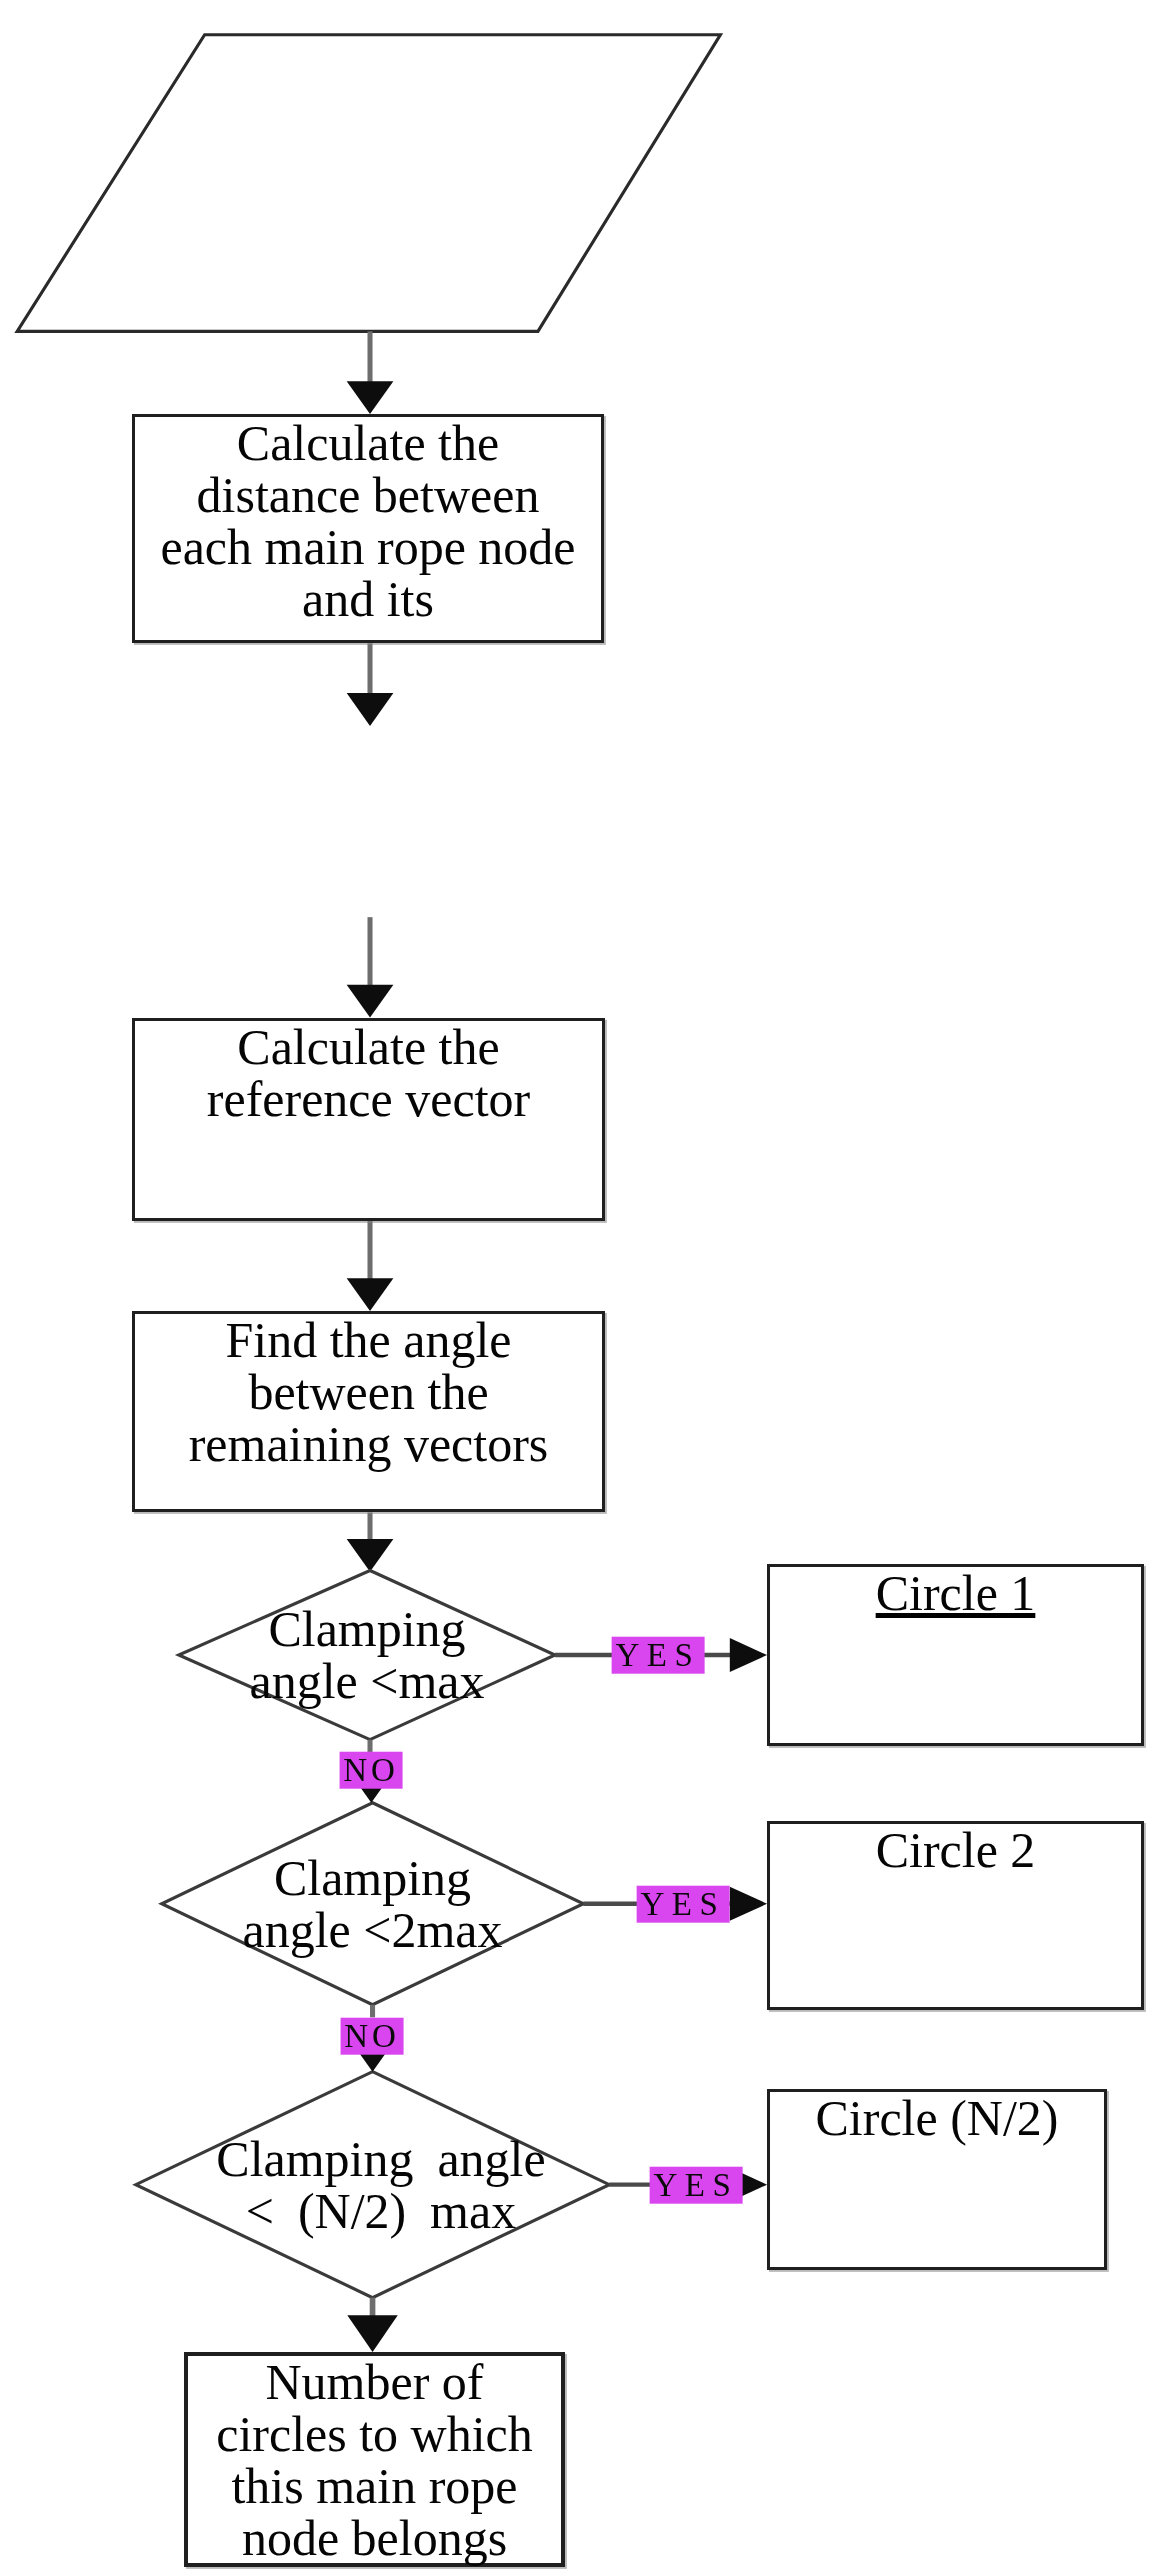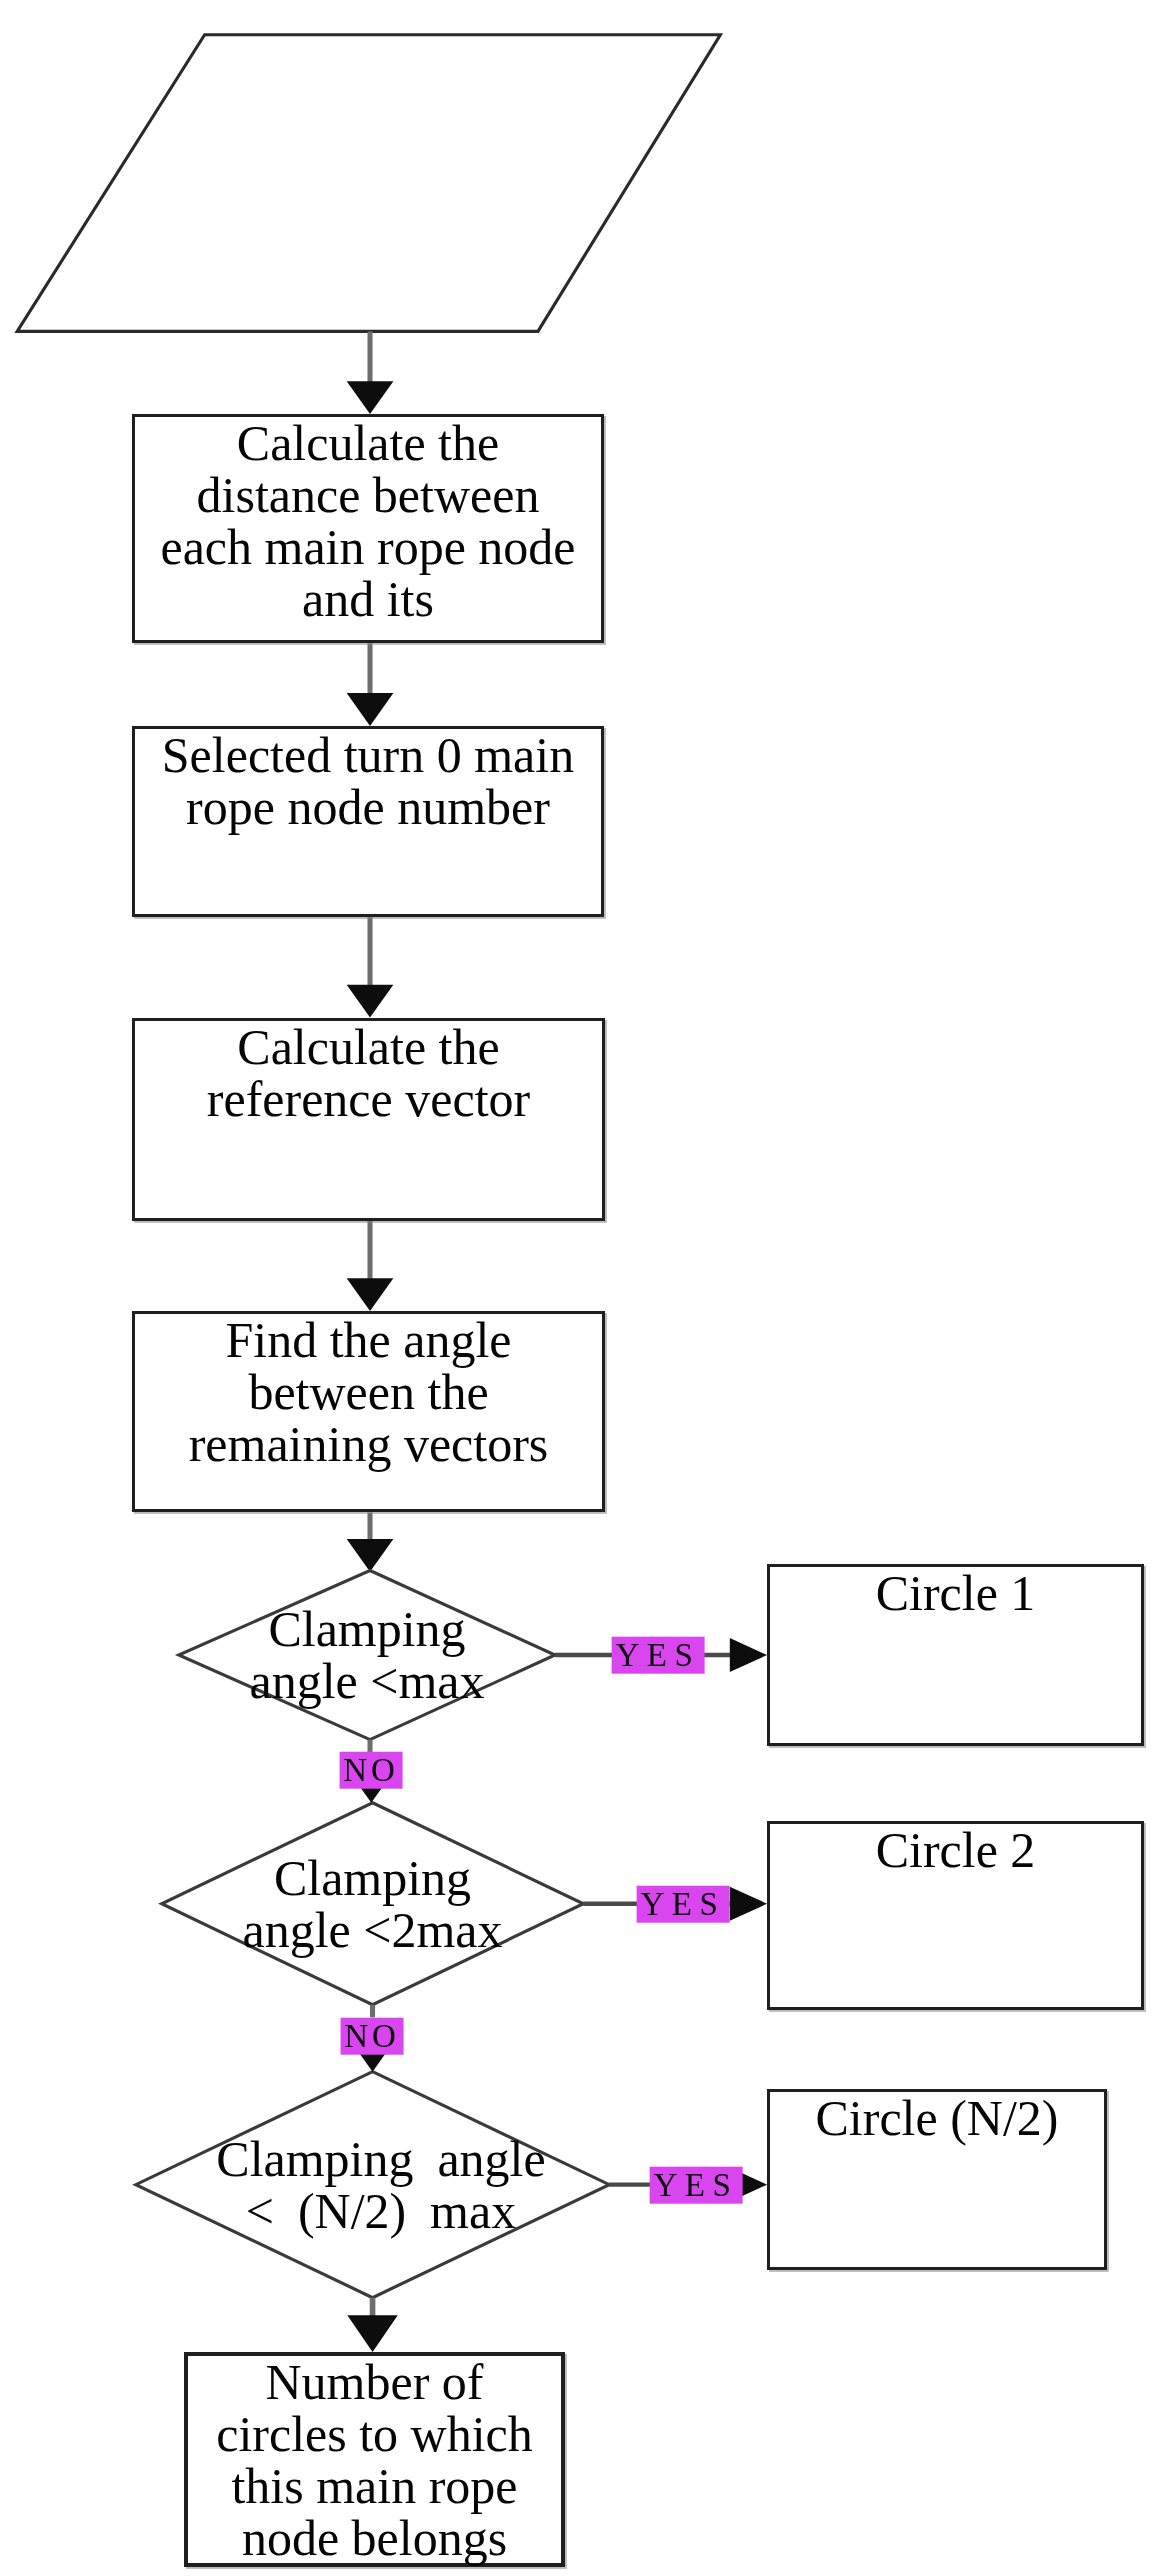--- a/index.html
+++ b/index.html
@@ -113,24 +113,20 @@
   </svg>
 
 
   <div class="node-box" style="left:132px; top:414px; width:472px; height:229px;">
     <div class="txt">Calculate the
 distance between
 each main rope node
 and its</div>
   </div>
 
-  <div class="node-box" style="left:132px; top:726px; width:472px; height:191px;">
-    <div class="txt">Selected turn 0 main
-rope node number</div>
-  </div>
 
   <div class="node-box" style="left:132px; top:1018px; width:473px; height:203px;">
     <div class="txt">Calculate the
 reference vector</div>
   </div>
 
   <div class="node-box" style="left:132px; top:1311px; width:473px; height:201px;">
     <div class="txt">Find the angle
 between the
 remaining vectors</div>
@@ -144,21 +140,21 @@
   <div class="free-text" style="left:196px; top:1823px; width:353px; height:162px;">
     <div class="txt">Clamping
 angle &lt;2max</div>
   </div>
 
   <div class="free-text" style="left:160px; top:2104px; width:442px; height:162px;">
     <div class="txt wordy">Clamping angle
 &lt; (N/2) max</div>
   </div>
 
-  <div class="node-box" style="left:767px; top:1564px; width:377px; height:182px;">
+  <div class="node-box" style="left:767px; top:1564px; width:377px; height:182px;text-decoration:underline;">
     <div class="txt">Circle 1</div>
   </div>
 
   <div class="node-box" style="left:767px; top:1821px; width:377px; height:189px;">
     <div class="txt">Circle 2</div>
   </div>
 
   <div class="node-box" style="left:767px; top:2089px; width:340px; height:181px;">
     <div class="txt">Circle (N/2)</div>
   </div>

